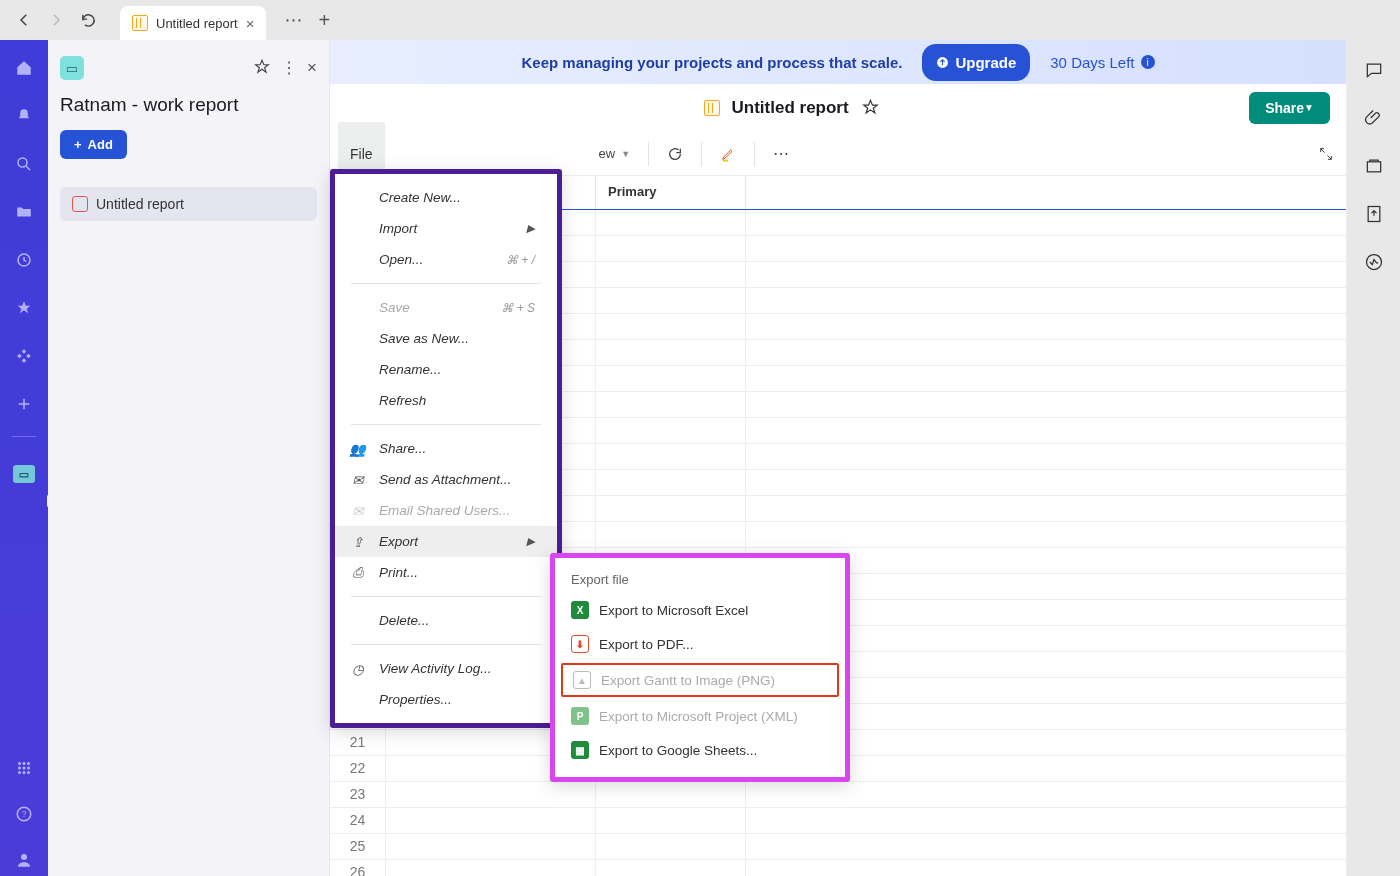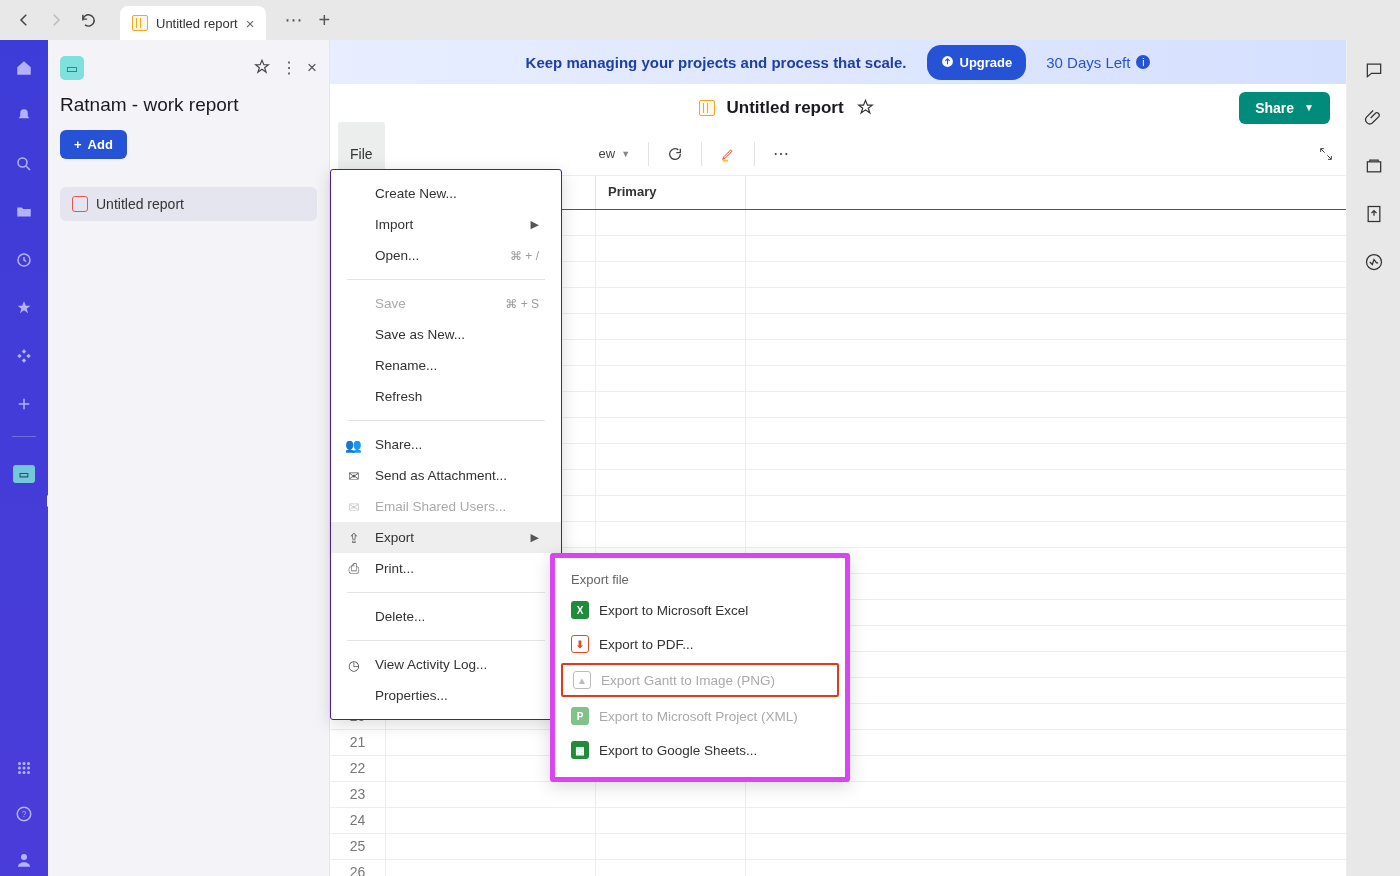--- a/index.html
+++ b/index.html
@@ -27,47 +27,47 @@
   .ws-icon { width:24px; height:24px; background:#7ee1dd; border-radius:5px; color:#2b6764; font-size:13px; display:flex; align-items:center; justify-content:center; }
   .sidepane-head-right { margin-left:auto; display:flex; gap:10px; color:#555; }
   .sidepane-title { font-size:19px; font-weight:400; color:#1a1a22; margin-top:14px; }
   .addbtn { margin-top:14px; background:#2653d6; color:#fff; border:none; padding:7px 14px; border-radius:6px; font-size:13px; font-weight:600; display:inline-flex; align-items:center; gap:6px; cursor:pointer; }
   .side-item { margin-top:28px; background:#e4e5ee; border-radius:6px; padding:9px 12px; display:flex; align-items:center; gap:8px; font-size:14px; color:#333; cursor:pointer; }
   .side-item-icon { width:16px; height:16px; border:1.5px solid #e4564e; border-radius:3px; position:relative; }
   
   .workarea { flex:1; background:#fff; display:flex; flex-direction:column; position:relative; }
   .banner { height:44px; background: linear-gradient(90deg,#e8eeff,#d5e0ff); display:flex; align-items:center; justify-content:center; gap:20px; font-size:15px; }
   .banner-msg { font-weight:700; color:#1f3fa6; }
-  .upgrade { background:#2653d6; color:#fff; border-radius:14px; padding:10px 14px; font-size:13px; font-weight:600; display:flex; gap:6px; cursor:pointer; }
+  .upgrade { background:#2653d6; color:#fff; border-radius:14px; padding:10px 14px; font-size:15px; font-weight:600; display:flex; align-items:center; gap:6px; cursor:pointer; }
   .banner-days { color:#2653d6; font-weight:500; display:flex; align-items:center; gap:6px; }
   .info-ic { width:14px;height:14px; border-radius:50%; background:#2653d6; color:#fff; font-size:10px; display:flex; align-items:center; justify-content:center; }
   
   .dochead { height:48px; border-bottom:1px solid #fff; display:flex; align-items:center; padding:0 16px; gap:12px; }
   .dochead-title { font-size:17px; font-weight:700; color:#1a1a22; }
-  .sharebtn { margin-left:auto; background:#008b7a; color:#fff; border:none; padding:8px 16px; border-radius:6px; font-size:14px; font-weight:600; display:flex; align-items:center; gap:10px; cursor:pointer; }
+  .sharebtn { margin-left:auto; background:#008b7a; color:#fff; border:none; padding:8px 16px; border-radius:6px; font-size:14px; font-weight:600; display:flex; align-items:center; cursor:pointer; }
   
   .toolbar { height:44px; border-bottom:1px solid #eee; display:flex; align-items:center; padding:0 8px; gap:4px; }
   .filebtn { background:#eceded; padding:24px 12px; border-radius:3px; font-size:14px; cursor:pointer; color:#333; }
   .tb-sep { width:1px; height:24px; background:#e3e3e3; margin:0 8px; }
   .tb-item { display:flex; align-items:center; gap:6px; font-size:13px; color:#444; cursor:pointer; padding:4px 6px; }
   .expand-ic { margin-left:auto; color:#444; cursor:pointer; padding:4px; }
   
   .gridwrap { flex:1; overflow:hidden; position:relative; }
   .gridhdr { height:34px; border-bottom:1.5px solid #2653d6; display:flex; font-size:13px; font-weight:600; color:#333; }
   .rownum-hdr { width:56px; border-right:1px solid #e3e3e3; }
   .col1 { width:210px; border-right:1px solid #e3e3e3; padding:8px 12px; }
   .col2 { width:150px; border-right:1px solid #e3e3e3; padding:8px 12px; }
   .gridbody { }
   .gridrow { height:26px; display:flex; border-bottom:1px solid #eee; font-size:14px; color:#777; }
   .rownum { width:56px; text-align:center; padding-top:4px; border-right:1px solid #eee; }
   .cell1 { width:210px; border-right:1px solid #eee; }
   .cell2 { width:150px; border-right:1px solid #eee; }
   
   
-  .filemenu { position:absolute; left:0; top:129px; background:#fff; border:1px solid #4c1d95; border-radius:3px; box-shadow:0 4px 18px rgba(0,0,0,.15); width:232px; padding:8px 0; z-index:20; }
+  .filemenu { position:absolute; left:0; top:129px; background:#fff; border:5px solid #4c1d95; border-radius:3px; box-shadow:0 4px 18px rgba(0,0,0,.15); width:232px; padding:8px 0; z-index:20;font-style:italic; }
   .mitem { padding:8px 22px 8px 44px; font-size:13.5px; color:#333; cursor:pointer; position:relative; display:flex; align-items:center; }
   .mitem.disabled { color:#aaa; }
   .mitem.hov { background:#eee; }
   .mitem .micon { position:absolute; left:14px; width:18px; text-align:center; color:#555; }
   .mitem .msc { margin-left:auto; color:#999; font-size:12px; }
   .mitem .arrow { margin-left:auto; color:#555; font-size:11px; }
   .msep { height:1px; background:#e4e4e4; margin:8px 16px; }
   
   .submenu { position:absolute; left:220px; top:481px; background:#fff; border:5px solid #d946ef; border-radius:3px; box-shadow:0 4px 18px rgba(0,0,0,.15); width:300px; padding:6px 0 10px 0; z-index:21;margin-top:32px; }
   .sublbl { padding:8px 16px 6px 16px; font-size:13px; color:#666; }

